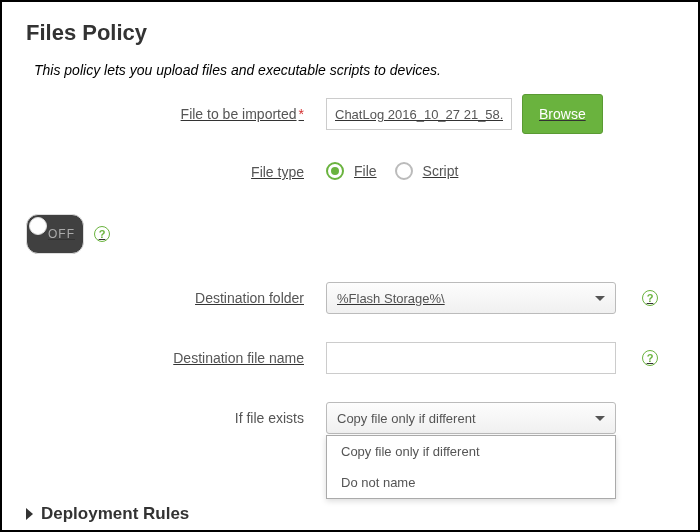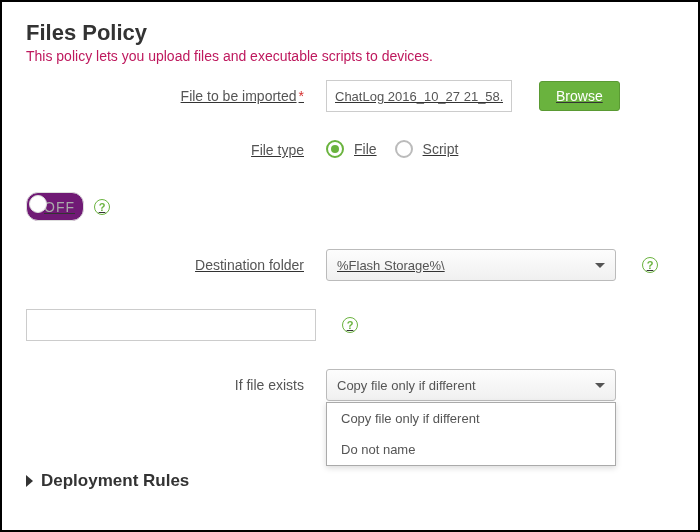--- a/index.html
+++ b/index.html
@@ -14,27 +14,28 @@
     width: 700px;
     height: 532px;
     border: 2px solid #000;
     padding: 18px 24px 10px 24px;
     position: relative;
     overflow: hidden;
   }
   h1.title {
     font-size: 22px;
     font-weight: 700;
-    margin: 0 0 2px 0;
+    margin: 0 0 16px 0;
     color: #333;
   }
   .subtitle {
-    color: #be185d;
-    font-size: 14px;
-    margin: 0 0 16px 0;
+    color: #000000;
+    font-size: 14px;
+    margin: 0 0 16px 8px;
+    font-style: italic;
   }
   .form-row {
     display: flex;
     align-items: center;
     margin-bottom: 18px;
   }
   .form-row.tall { margin-bottom: 28px; text-decoration: underline; }
   .row-label {
     width: 300px;
     text-align: right;
@@ -57,29 +58,28 @@
     color: #555;
   }
   .wide-input {
     width: 290px;
     height: 32px;
     border: 1px solid #ccc;
     padding: 4px 8px;
     font-size: 13px;
   }
   .btn-browse {
-    height: 30px;
+    height: 40px;
     padding: 0 16px;
     background: #6ab33e;
     border: 1px solid #5a9a33;
     color: #fff;
     font-size: 14px;
     border-radius: 3px;
     cursor: pointer;
-    margin-left: 17px;
   }
   .radio-group {
     display: flex;
     flex-direction: row;
     gap: 18px;
   }
   .radio-item {
     display: flex;
     align-items: center;
     gap: 10px;
@@ -97,30 +97,30 @@
   .radio-circle.selected { border-color: #6ab33e; }
   .radio-dot {
     width: 8px;
     height: 8px;
     background: #6ab33e;
     border-radius: 50%;
   }
   .radio-label { color: #555; }
   .toggle {
     width: 58px;
-    height: 29px;
-    background: #701a75;
+    height: 40px;
+    background: #404040;
     border: 1px solid #ddd;
     border-radius: 12px;
     position: relative;
     display: flex;
     align-items: center;
     justify-content: flex-end;
     padding-right: 8px;
-    font-size: 14px;
+    font-size: 12px;
     color: #aaa;
     letter-spacing: 1px;
     cursor: pointer;
   }
   .toggle-knob {
     position: absolute;
     left: 2px;
     top: 2px;
     width: 18px;
     height: 18px;
@@ -242,20 +242,21 @@
     <div class="row-control">
       <div class="dropdown">
         <span>%Flash Storage%\</span>
         <span class="caret"></span>
       </div>
       <span class="help-icon help-right">?</span>
     </div>
   </div>
 
   <div class="form-row tall">
+    <div class="row-label">Destination file name</div>
     <div class="row-control">
       <input type="text" class="wide-input" value="" style="">
       <span class="help-icon help-right">?</span>
     </div>
   </div>
 
   <div class="form-row" style="margin-bottom:0; position:relative;">
     <div class="row-label">If file exists</div>
     <div class="row-control" style="position:relative;">
       <div class="dropdown">

